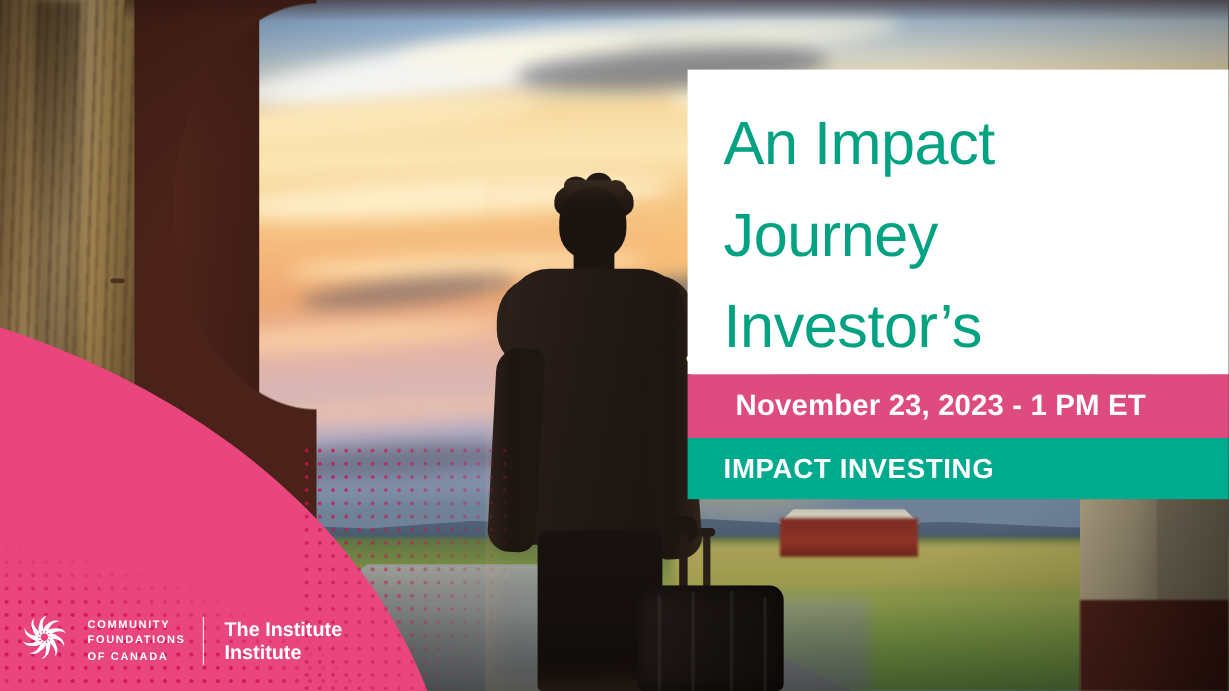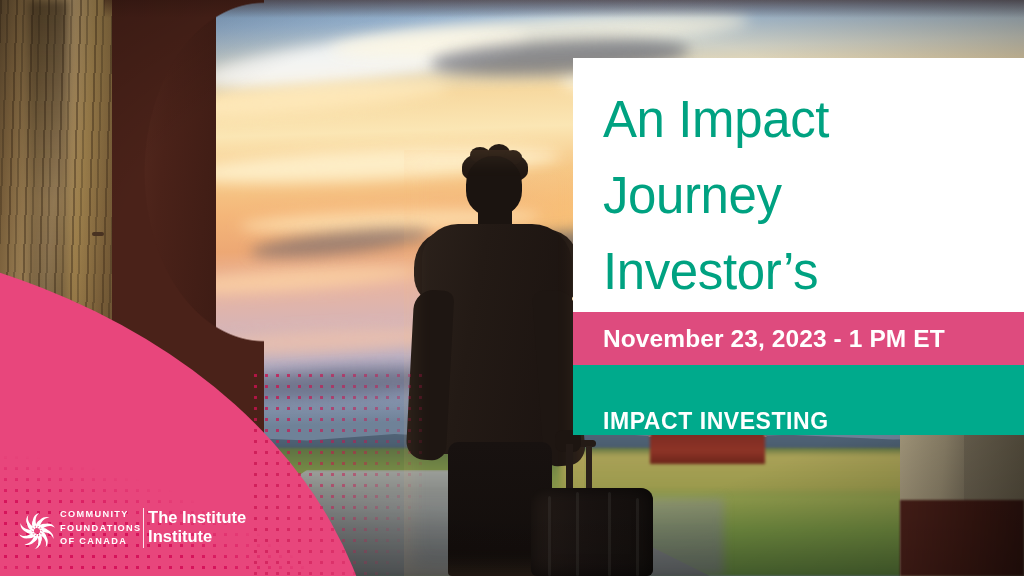--- a/index.html
+++ b/index.html
@@ -270,21 +270,21 @@
     background-image:radial-gradient(circle at center, #C9124F 1.4px, transparent 1.7px);
     background-size:11px 11px;
     -webkit-mask-image:linear-gradient(110deg, #000 0%, rgba(0,0,0,.55) 55%, transparent 88%);
             mask-image:linear-gradient(110deg, #000 0%, rgba(0,0,0,.55) 55%, transparent 88%);
     opacity:.85;
   }
 
   
   .logo-lockup{
     position:absolute;left:14px;top:508px;
-    display:flex;align-items:flex-start;
+    display:flex;align-items:flex-end;gap:13px;
     color:#fff;
   }
   .logo-mark{width:46px;height:46px;flex:0 0 auto;}
   .cfc-text{
     font-size:9.2px;font-weight:bold;letter-spacing:1.35px;
     line-height:13.5px;color:#fff;white-space:nowrap;
   }
   .logo-divider{
     width:1.5px;height:40px;background:rgba(255,255,255,.85);
     margin:0 4px 0 1px;flex:0 0 auto;
@@ -304,27 +304,27 @@
     color:var(--teal,#00A281);
     font-size:51px;font-weight:normal;line-height:76px;
     letter-spacing:-0.4px;
   }
   .date-bar{
     position:absolute;left:573px;top:312px;right:0;height:53px;
     background:var(--pinkbar,#DE4B7E);
     display:flex;align-items:center;
   }
   .date-text{
-    color:#fff;font-size:24.5px;font-weight:bold;padding-left:30px;
+    color:#fff;font-size:24.5px;font-weight:bold;padding-left:40px;
     letter-spacing:.1px;white-space:nowrap;
   }
   .cat-bar{
-    position:absolute;left:573px;top:365px;right:0;height:70px;
+    position:absolute;left:573px;top:365px;right:0;height:51px;
     background:var(--green,#00AA8C);
-    display:flex;align-items:flex-end;
+    display:flex;align-items:center;
   }
   .cat-text{
     color:#fff;font-size:23px;font-weight:bold;padding-left:30px;
     letter-spacing:.55px;white-space:nowrap;
   }
 </style>
 </head>
 <body>
 
 <div id="poster" style="--pink:#E8467C;--pinkbar:#DE4B7E;--teal:#00A281;--green:#00AA8C;">

